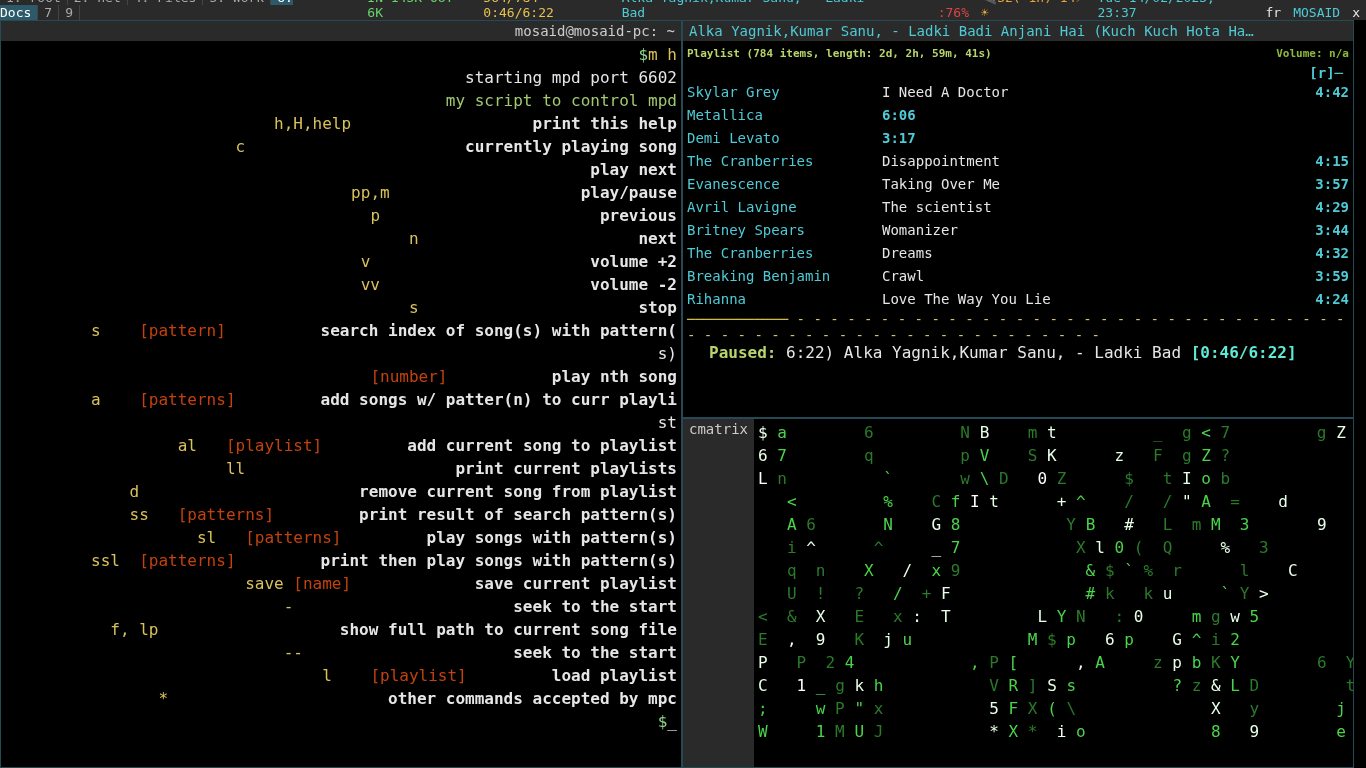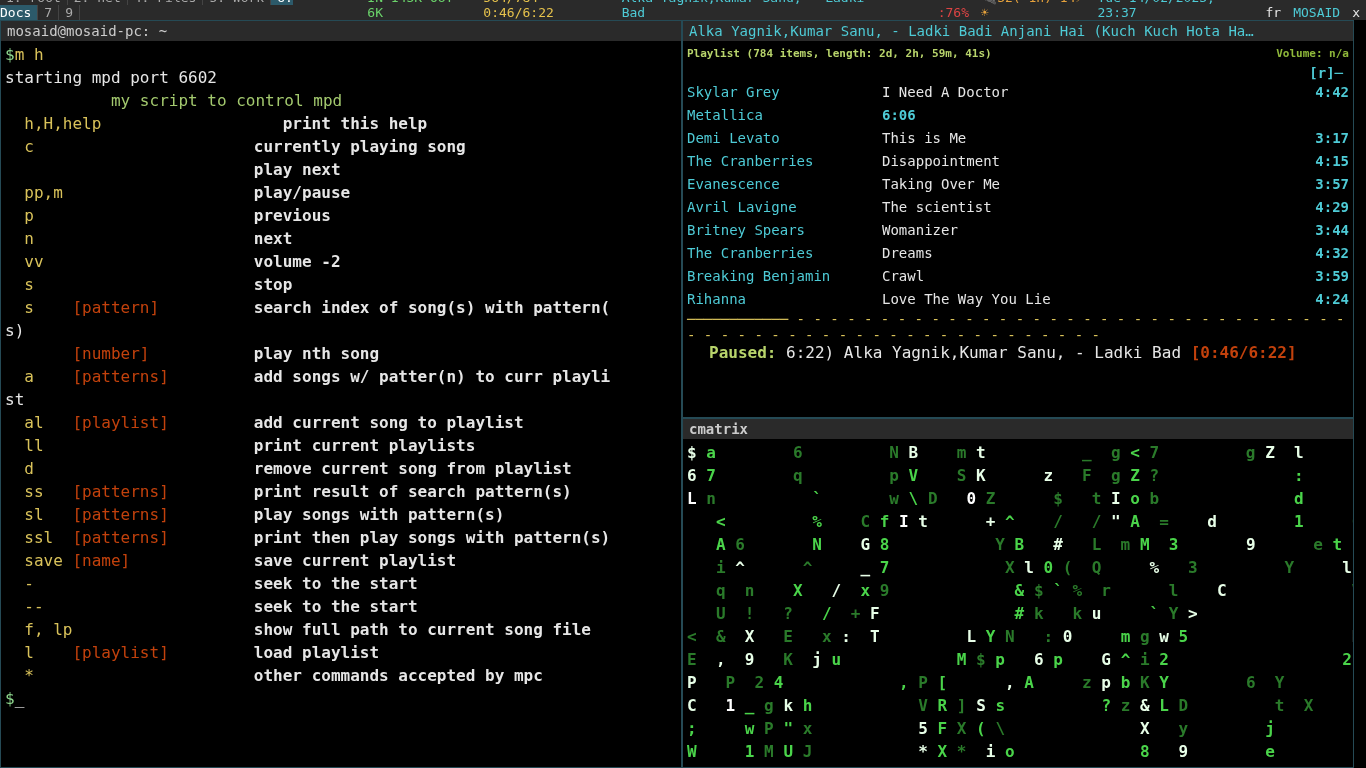--- a/index.html
+++ b/index.html
@@ -22,24 +22,24 @@
 .tb-gap { flex:1; }
 .tb-seg { padding:0 6px; }
 .g { color:#6bd46b; }
 .y { color:#e6c24c; }
 .c { color:#4ecbd6; }
 .o { color:#e6a23c; }
 .w { color:#e6e6e6; }
 .red { color:#d44;margin-left:44px; }
 .desk { display:flex; width:100%; height:748px; }
 .pane { border:1px solid #254a55; position:relative; display:flex; flex-direction:column; }
-.left { width:682px; height:748px; }
+.left { width:682px; height:748px;text-align:right; }
 .right { width:672px; height:748px; display:flex; flex-direction:column; }
 .rtop { height:398px; border:1px solid #254a55; display:flex; flex-direction:column; }
-.rbot { height:350px; border:1px solid #254a55; display:flex; flex-direction:column;font-weight:bold; }
+.rbot { height:350px; border:1px solid #254a55; display:flex; flex-direction:row; }
 .titlebar { background:#2a2a2a; color:#ccc; padding:2px 6px; font-size:14px; }
 .titlebar.active { color:#4ecbd6; font-style:normal; }
 .term { flex:1; padding:2px 4px; overflow:hidden; }
 .line { white-space:pre; font-size:16px; line-height:23px; }
 .cmdname { color:#d9c25a; }
 .opt { color:#c2410c; }
 .desc { color:#e6e6e6; font-weight:bold;padding-left:8px; }
 .hdr { color:#a3c96e; }
 .prompt { color:#8bd48b; }
 .plhead { font-size:11px; line-height:22px; }
@@ -47,21 +47,21 @@
 .plhead .v { color:#8fb83a; font-weight:bold; }
 .plsub { color:#4ecbd6; font-weight:bold; text-align:right; font-size:14px; padding-right:6px; }
 .plrow { display:flex; font-size:14px; line-height:23px; }
 .plrow .artist { color:#4ecbd6; width:195px; }
 .plrow .title { color:#e6e6e6; flex:1; }
 .plrow .dur { color:#4ecbd6; font-weight:bold;text-align:center; }
 .prog { color:#d9c25a; font-size:14px; letter-spacing:0; }
 .status { font-size:16px; }
 .status .st { color:#b8d46b; font-weight:bold;margin-left:22px; }
 .status .si { color:#e6e6e6; }
-.status .pos { color:#c2410c; font-weight:bold;text-align:right; }
+.status .pos { color:#5eead4; font-weight:bold;text-align:right; }
 .matrix { font-size:16px; line-height:23px; white-space:pre; }
 .m0 { color:#2a7a2a; }
 .m1 { color:#4ad44a; }
 .m2 { color:#e8ffe8; }
 .mw { color:#fff; }
 </style>
 </head>
 <body>
 
 <div class="topbar">
@@ -86,41 +86,42 @@
       <div class="line"><span class="prompt">$</span><span class="cmdname">m h</span></div>
       <div class="line w">starting mpd port 6602</div>
       <div class="line hdr">           my script to control mpd</div>
       <div id="rows1">
           <div class="line">  <span class="cmdname">h,H,help</span><span class="opt">                  </span><span class="desc">print this help</span></div>
           <div class="line">  <span class="cmdname">c    </span><span class="opt">                  </span><span class="desc">currently playing song</span></div>
           <div class="line">  <span class="cmdname">     </span><span class="opt">                  </span><span class="desc">play next</span></div>
           <div class="line">  <span class="cmdname">pp,m </span><span class="opt">                  </span><span class="desc">play/pause</span></div>
           <div class="line">  <span class="cmdname">p    </span><span class="opt">                  </span><span class="desc">previous</span></div>
           <div class="line">  <span class="cmdname">n    </span><span class="opt">                  </span><span class="desc">next</span></div>
+          <div class="line">  <span class="cmdname">v    </span><span class="opt">                  </span><span class="desc">volume +2</span></div>
           <div class="line">  <span class="cmdname">vv   </span><span class="opt">                  </span><span class="desc">volume -2</span></div>
           <div class="line">  <span class="cmdname">s    </span><span class="opt">                  </span><span class="desc">stop</span></div>
           <div class="line">  <span class="cmdname">s    </span><span class="opt">[pattern]         </span><span class="desc">search index of song(s) with pattern(</span></div>
         </div>
       <div class="line w">s)</div>
       <div id="rows2">
           <div class="line">  <span class="cmdname">     </span><span class="opt">[number]          </span><span class="desc">play nth song</span></div>
           <div class="line">  <span class="cmdname">a    </span><span class="opt">[patterns]        </span><span class="desc">add songs w/ patter(n) to curr playli</span></div>
         </div>
       <div class="line w">st</div>
       <div id="rows3">
           <div class="line">  <span class="cmdname">al   </span><span class="opt">[playlist]        </span><span class="desc">add current song to playlist</span></div>
           <div class="line">  <span class="cmdname">ll   </span><span class="opt">                  </span><span class="desc">print current playlists</span></div>
           <div class="line">  <span class="cmdname">d    </span><span class="opt">                  </span><span class="desc">remove current song from playlist</span></div>
           <div class="line">  <span class="cmdname">ss   </span><span class="opt">[patterns]        </span><span class="desc">print result of search pattern(s)</span></div>
           <div class="line">  <span class="cmdname">sl   </span><span class="opt">[patterns]        </span><span class="desc">play songs with pattern(s)</span></div>
           <div class="line">  <span class="cmdname">ssl  </span><span class="opt">[patterns]        </span><span class="desc">print then play songs with pattern(s)</span></div>
           <div class="line">  <span class="cmdname">save </span><span class="opt">[name]            </span><span class="desc">save current playlist</span></div>
           <div class="line">  <span class="cmdname">-    </span><span class="opt">                  </span><span class="desc">seek to the start</span></div>
+          <div class="line">  <span class="cmdname">f, lp</span><span class="opt">                  </span><span class="desc">show full path to current song file</span></div>
           <div class="line">  <span class="cmdname">--   </span><span class="opt">                  </span><span class="desc">seek to the start</span></div>
-          <div class="line">  <span class="cmdname">f, lp</span><span class="opt">                  </span><span class="desc">show full path to current song file</span></div>
           <div class="line">  <span class="cmdname">l    </span><span class="opt">[playlist]        </span><span class="desc">load playlist</span></div>
           <div class="line">  <span class="cmdname">*    </span><span class="opt">                  </span><span class="desc">other commands accepted by mpc</span></div>
         </div>
       <div class="line"><span class="prompt">$</span><span class="w">_</span></div>
     </div>
   </div>
 
   <div class="right">
 
     <div class="rtop">
@@ -137,21 +138,20 @@
               <span class="artist">Skylar Grey</span>
               <span class="title">I Need A Doctor</span>
               <span class="dur">4:42</span>
             </div>
             <div class="plrow">
               <span class="artist">Metallica</span>
               <span class="dur">6:06</span>
             </div>
             <div class="plrow">
               <span class="artist">Demi Levato</span>
-              <span class="title">This is Me</span>
               <span class="dur">3:17</span>
             </div>
             <div class="plrow">
               <span class="artist">The Cranberries</span>
               <span class="title">Disappointment</span>
               <span class="dur">4:15</span>
             </div>
             <div class="plrow">
               <span class="artist">Evanescence</span>
               <span class="title">Taking Over Me</span>

